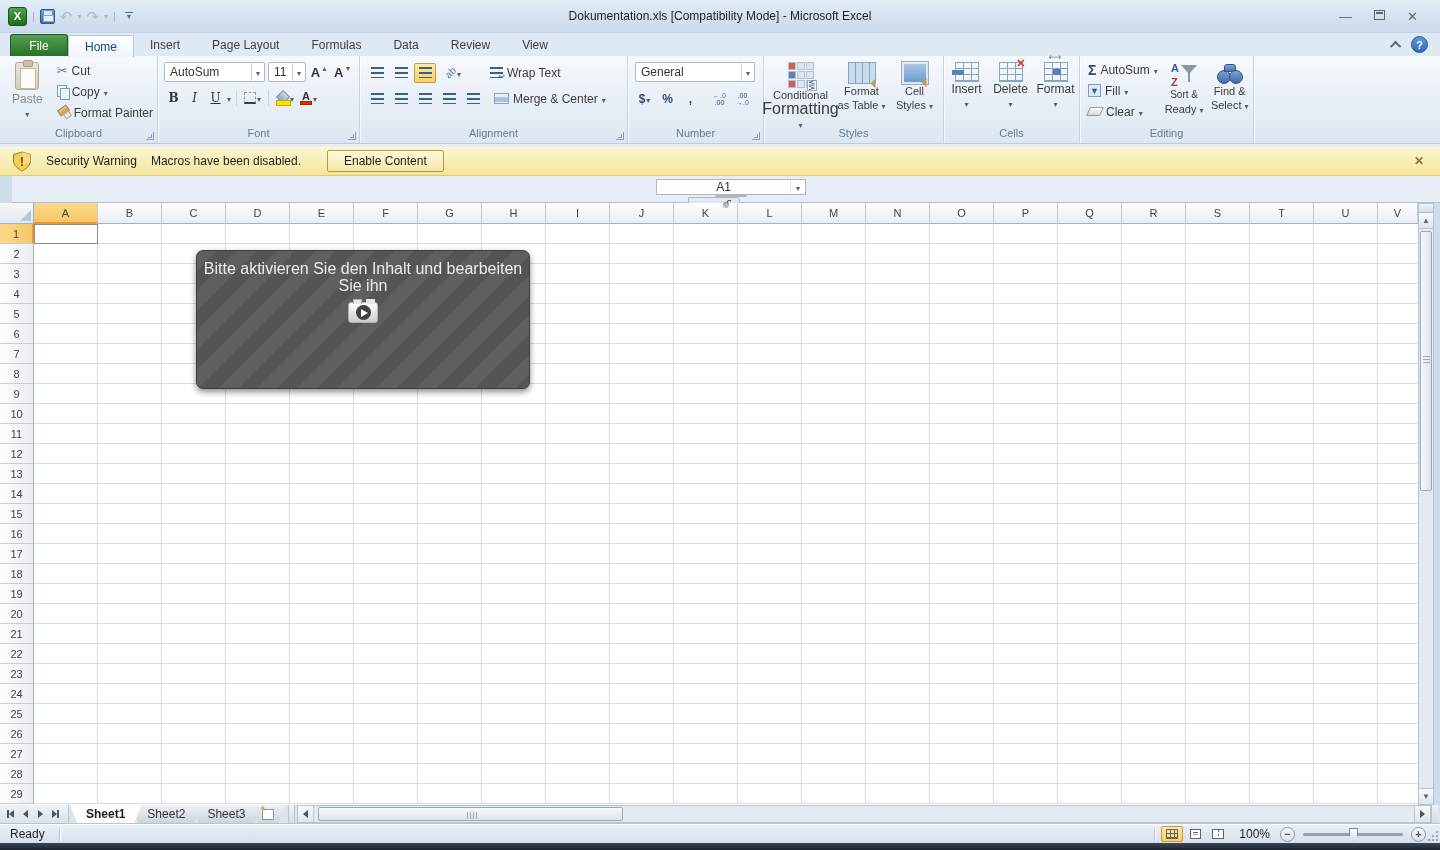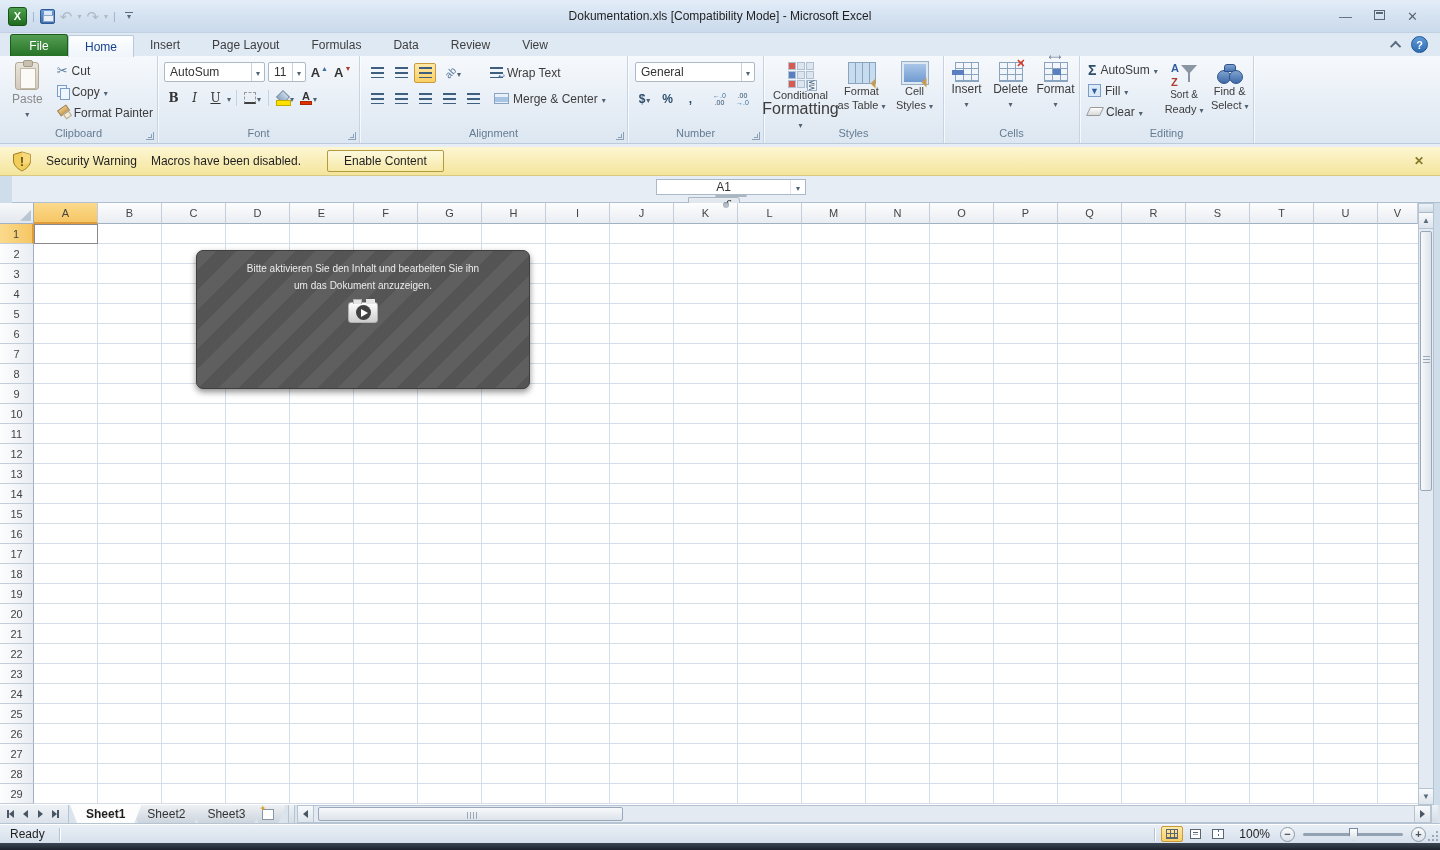--- a/index.html
+++ b/index.html
@@ -170,21 +170,21 @@
   .cells { position:absolute; left:34px; top:21px; right:0; bottom:1px; background-color:#fff;
     background-image:linear-gradient(to right,#d5dde8 1px,transparent 1px),linear-gradient(to bottom,#d5dde8 1px,transparent 1px);
     background-size:64px 20px; background-position:-1px -1px; }
   .activecell { position:absolute; left:0; top:0; width:64px; height:20px; background:#fff; border:1px solid #8a8a8a; }
 
   
   .overlay { position:absolute; left:162px; top:26px; width:334px; height:139px; background:#595959;
     background-image:repeating-linear-gradient(135deg, rgba(255,255,255,.035) 0 14px, rgba(0,0,0,.05) 14px 28px);
     border:1px solid #3f3f3f; border-radius:7px; box-shadow:0 3px 6px rgba(0,0,0,.45);
     color:#ececec; text-align:center; padding-top:9px; }
-  .ov-line { font-size:10px; line-height:17px; }
+  .ov-line { font-size:16px; line-height:17px; }
   .brick { width:30px; height:21px; margin:8px auto 0; background:linear-gradient(#ffffff,#cdcdcd); border:1px solid #b0b0b0; border-radius:3px; position:relative; display:flex; align-items:center; justify-content:center; }
   .brick::before { content:""; position:absolute; top:-4px; left:4px; width:7px; height:4px; background:#e6e6e6; border:1px solid #b0b0b0; border-bottom:none; box-shadow:13px 0 0 #e6e6e6; }
   .brick .pc { width:15px; height:15px; border-radius:50%; background:#414141; display:flex; align-items:center; justify-content:center; }
   .brick .pc::after { content:""; width:0; height:0; border-left:7px solid #fff; border-top:4px solid transparent; border-bottom:4px solid transparent; margin-left:2px; }
   .ov-title { margin-top:16px; font-size:14px; font-weight:bold; color:#fff; }
 
   
   .vscroll { position:absolute; top:203px; left:1418px; width:16px; height:602px; background:#e4eaf1; border:1px solid #b6c4d2; }
   .vsplit { height:9px; background:linear-gradient(#eef3f8,#d4dde7); border-bottom:1px solid #aab8c8; }
   .varrow { height:16px; display:flex; align-items:center; justify-content:center; color:#5a6b7d; font-size:8px;
@@ -622,21 +622,20 @@
       <div class="rowhead">25</div>
       <div class="rowhead">26</div>
       <div class="rowhead">27</div>
       <div class="rowhead">28</div>
       <div class="rowhead">29</div>
     </div>
   <div class="cells">
     <div class="activecell"></div>
     <div class="overlay">
       <div class="ov-line">Bitte aktivieren Sie den Inhalt und bearbeiten Sie ihn</div>
-      <div class="ov-line">um das Dokument anzuzeigen.</div>
       <div class="brick">
           <span class="pc"></span>
         </div>
     </div>
   </div>
 </div>
 
 <div class="vscroll">
   <div class="vsplit"></div>
   <div class="varrow">▲</div>

